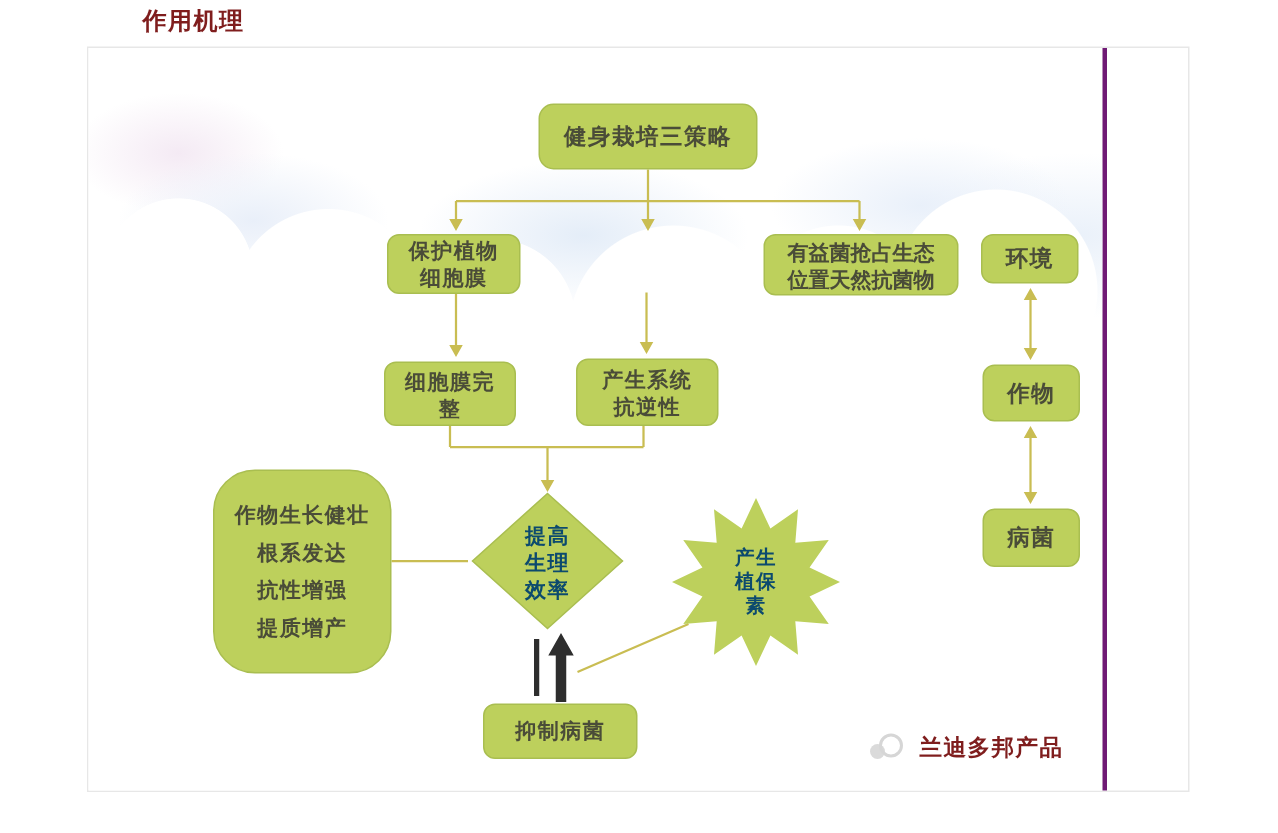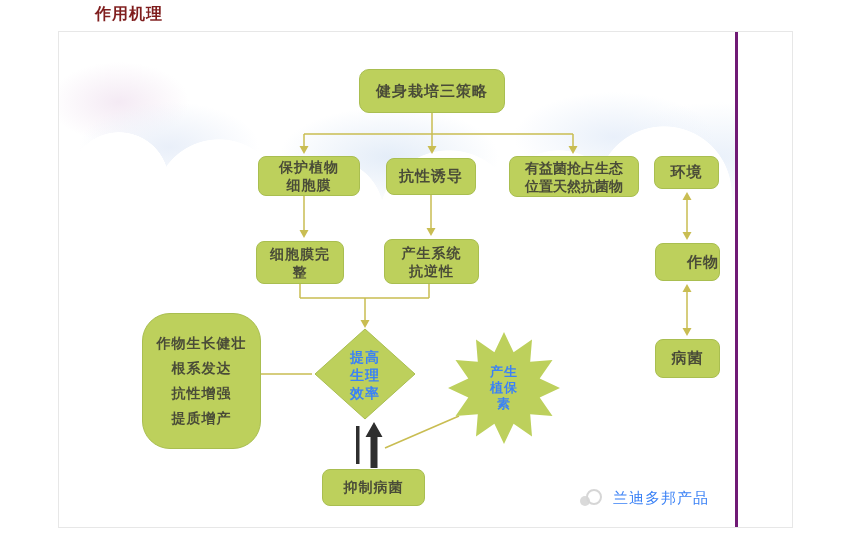--- a/index.html
+++ b/index.html
@@ -23,40 +23,40 @@
       radial-gradient(ellipse 70px 40px at 60px 70px,#f4eaf4 0%,rgba(244,234,244,0) 100%),
       radial-gradient(ellipse 110px 50px at 330px 125px,#e4edf8 0%,rgba(228,237,248,0) 100%),
       radial-gradient(ellipse 100px 45px at 555px 105px,#e9f0fa 0%,rgba(233,240,250,0) 100%),
       radial-gradient(ellipse 120px 55px at 660px 125px,#eaf1fa 0%,rgba(234,241,250,0) 100%);}
   .overlay{position:absolute;left:0;top:0;}
   .node{position:absolute;display:flex;flex-direction:column;align-items:center;
     justify-content:center;background:#bdd05c;border:1px solid #a9be50;border-radius:8px;
     color:#4a4c38;font-weight:bold;text-align:center;letter-spacing:1px;box-sizing:border-box;}
   .node div{pointer-events:none;}
   .n-strategy{left:300px;top:37px;width:146px;height:44px;font-size:15px;border-radius:10px;}
-  .n-protect{left:199px;top:124px;width:102px;height:40px;font-size:14px;line-height:18px;}
+  .n-protect{left:199px;top:124px;width:89px;height:40px;font-size:14px;line-height:18px;}
   .n-induce{left:327px;top:126px;width:90px;height:37px;font-size:15px;}
   .n-beneficial{left:450px;top:124px;width:130px;height:41px;font-size:14px;line-height:18px;letter-spacing:0;}
   .n-env{left:595px;top:124px;width:65px;height:33px;font-size:15px;}
   .n-membrane{left:197px;top:209px;width:88px;height:43px;font-size:14px;line-height:18px;}
   .n-stress{left:325px;top:207px;width:95px;height:45px;font-size:14px;line-height:18px;}
-  .n-crop{left:596px;top:211px;width:65px;height:38px;font-size:15px;align-items:flex-end;}
+  .n-crop{left:596px;top:211px;width:65px;height:38px;font-size:15px;}
   .n-outcome{left:83px;top:281px;width:119px;height:136px;font-size:14px;line-height:25px;border-radius:28px;}
   .n-pathogen{left:596px;top:307px;width:65px;height:39px;font-size:15px;}
   .n-inhibit{left:263px;top:437px;width:103px;height:37px;font-size:14px;}
   .float-label{position:absolute;display:flex;flex-direction:column;align-items:center;
-    color:#3b82f6;font-weight:bold;text-align:right;letter-spacing:1px;}
+    color:#0c4a6e;font-weight:bold;text-align:right;letter-spacing:1px;}
   .t-diamond{left:266px;top:316px;width:80px;font-size:14px;line-height:18px;}
   .t-star{left:405px;top:332px;width:80px;font-size:13px;line-height:16px;}
   .watermark{position:absolute;left:521px;top:455px;display:flex;align-items:center;gap:7px;}
   .wm-logo{position:relative;width:26px;height:22px;}
   .wm-logo .c1{position:absolute;left:6px;top:2px;width:16px;height:16px;border:2px solid #d6d6d6;
     border-radius:50%;box-sizing:border-box;}
   .wm-logo .c2{position:absolute;left:0;top:9px;width:10px;height:10px;background:#dadada;border-radius:50%;}
-  .wm-text{font-size:15px;font-weight:normal;color:#3b82f6;letter-spacing:1px;}
+  .wm-text{font-size:15px;font-weight:bold;color:#7f1d1d;letter-spacing:1px;}
 </style>
 </head>
 <body>
 
 <div class="page">
   <div class="page-title">作用机理</div>
 
   <div class="panel">
     <div class="image-area">
       <div class="clouds"></div>
@@ -92,23 +92,20 @@
           <path d="M315 390 L306.5 405 L311.5 405 L311.5 436 L318.5 436 L318.5 405 L323.5 405 Z"></path>
         </g>
       </svg>
 
       <div class="node n-strategy">
         <div>健身栽培三策略</div>
       </div>
       <div class="node n-protect">
         <div>保护植物</div>
         <div>细胞膜</div>
-      </div>
-      <div class="node n-induce">
-        <div>抗性诱导</div>
       </div>
       <div class="node n-beneficial">
         <div>有益菌抢占生态</div>
         <div>位置天然抗菌物</div>
       </div>
       <div class="node n-env">
         <div>环境</div>
       </div>
       <div class="node n-membrane">
         <div>细胞膜完</div>

